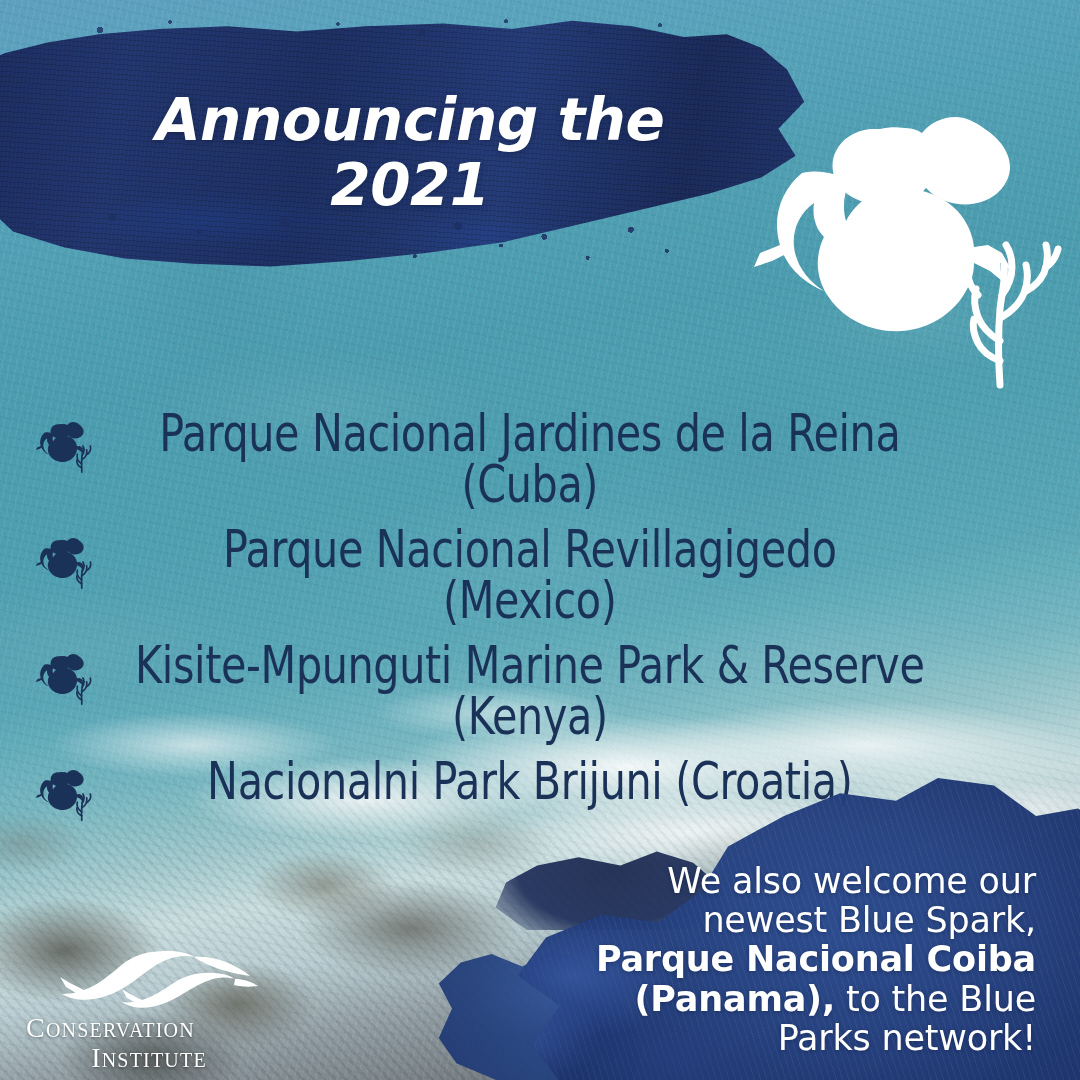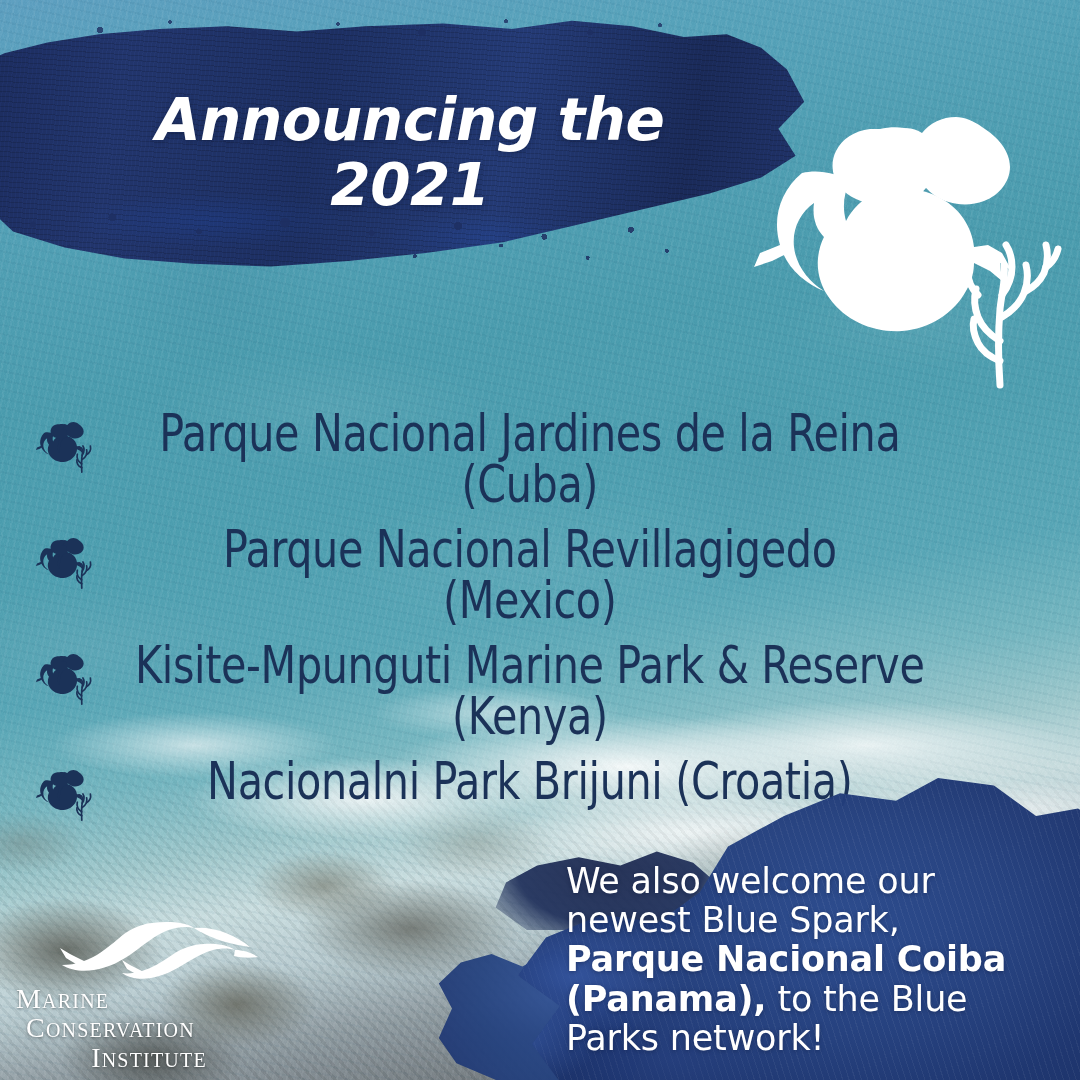--- a/index.html
+++ b/index.html
@@ -238,21 +238,21 @@
     letter-spacing:-.4px;
     font-stretch:condensed;
     transform:scaleX(.90);transform-origin:left center;
     white-space:pre-line;
     padding-left:6px;
   }
 
   
   .welcome{
     position:absolute;right:44px;bottom:22px;width:470px;
-    color:#ffffff;text-align:left;
+    color:#ffffff;text-align:right;
     font-family:"DejaVu Sans", sans-serif;
     font-size:35px;line-height:1.12;
     letter-spacing:-.2px;
     text-shadow:0 1px 4px rgba(10,20,50,.4);
   }
   .welcome b{font-weight:bold;}
 
   
   .logo{position:absolute;left:12px;bottom:8px;width:250px;}
   .logo .dolphins{width:210px;height:70px;display:block;margin-left:40px;}
@@ -468,19 +468,18 @@
                    C144 37 153 32 161 30 C169 28 177 28 183 30 C176 25 164 23 152 24 Z
                    M90 51 L78 45 L70 40 L75 49 L84 54 Z"></path>
 
           <path d="M142 8 C152 7 164 9 174 13 C184 17 192 22 198 27
                    C190 26 180 24 170 21 C158 17 148 12 142 8 Z"></path>
           <path d="M183 30 C192 30 200 33 206 37 C198 38 190 38 182 36 Z"></path>
         </g>
       </svg>
     </span>
     <div class="wordmark">
-      <div class="w1">Marine</div>
       <div class="w2">Conservation</div>
       <div class="w3">Institute</div>
     </div>
   </div>
 
 </div>
 
 </body></html>

